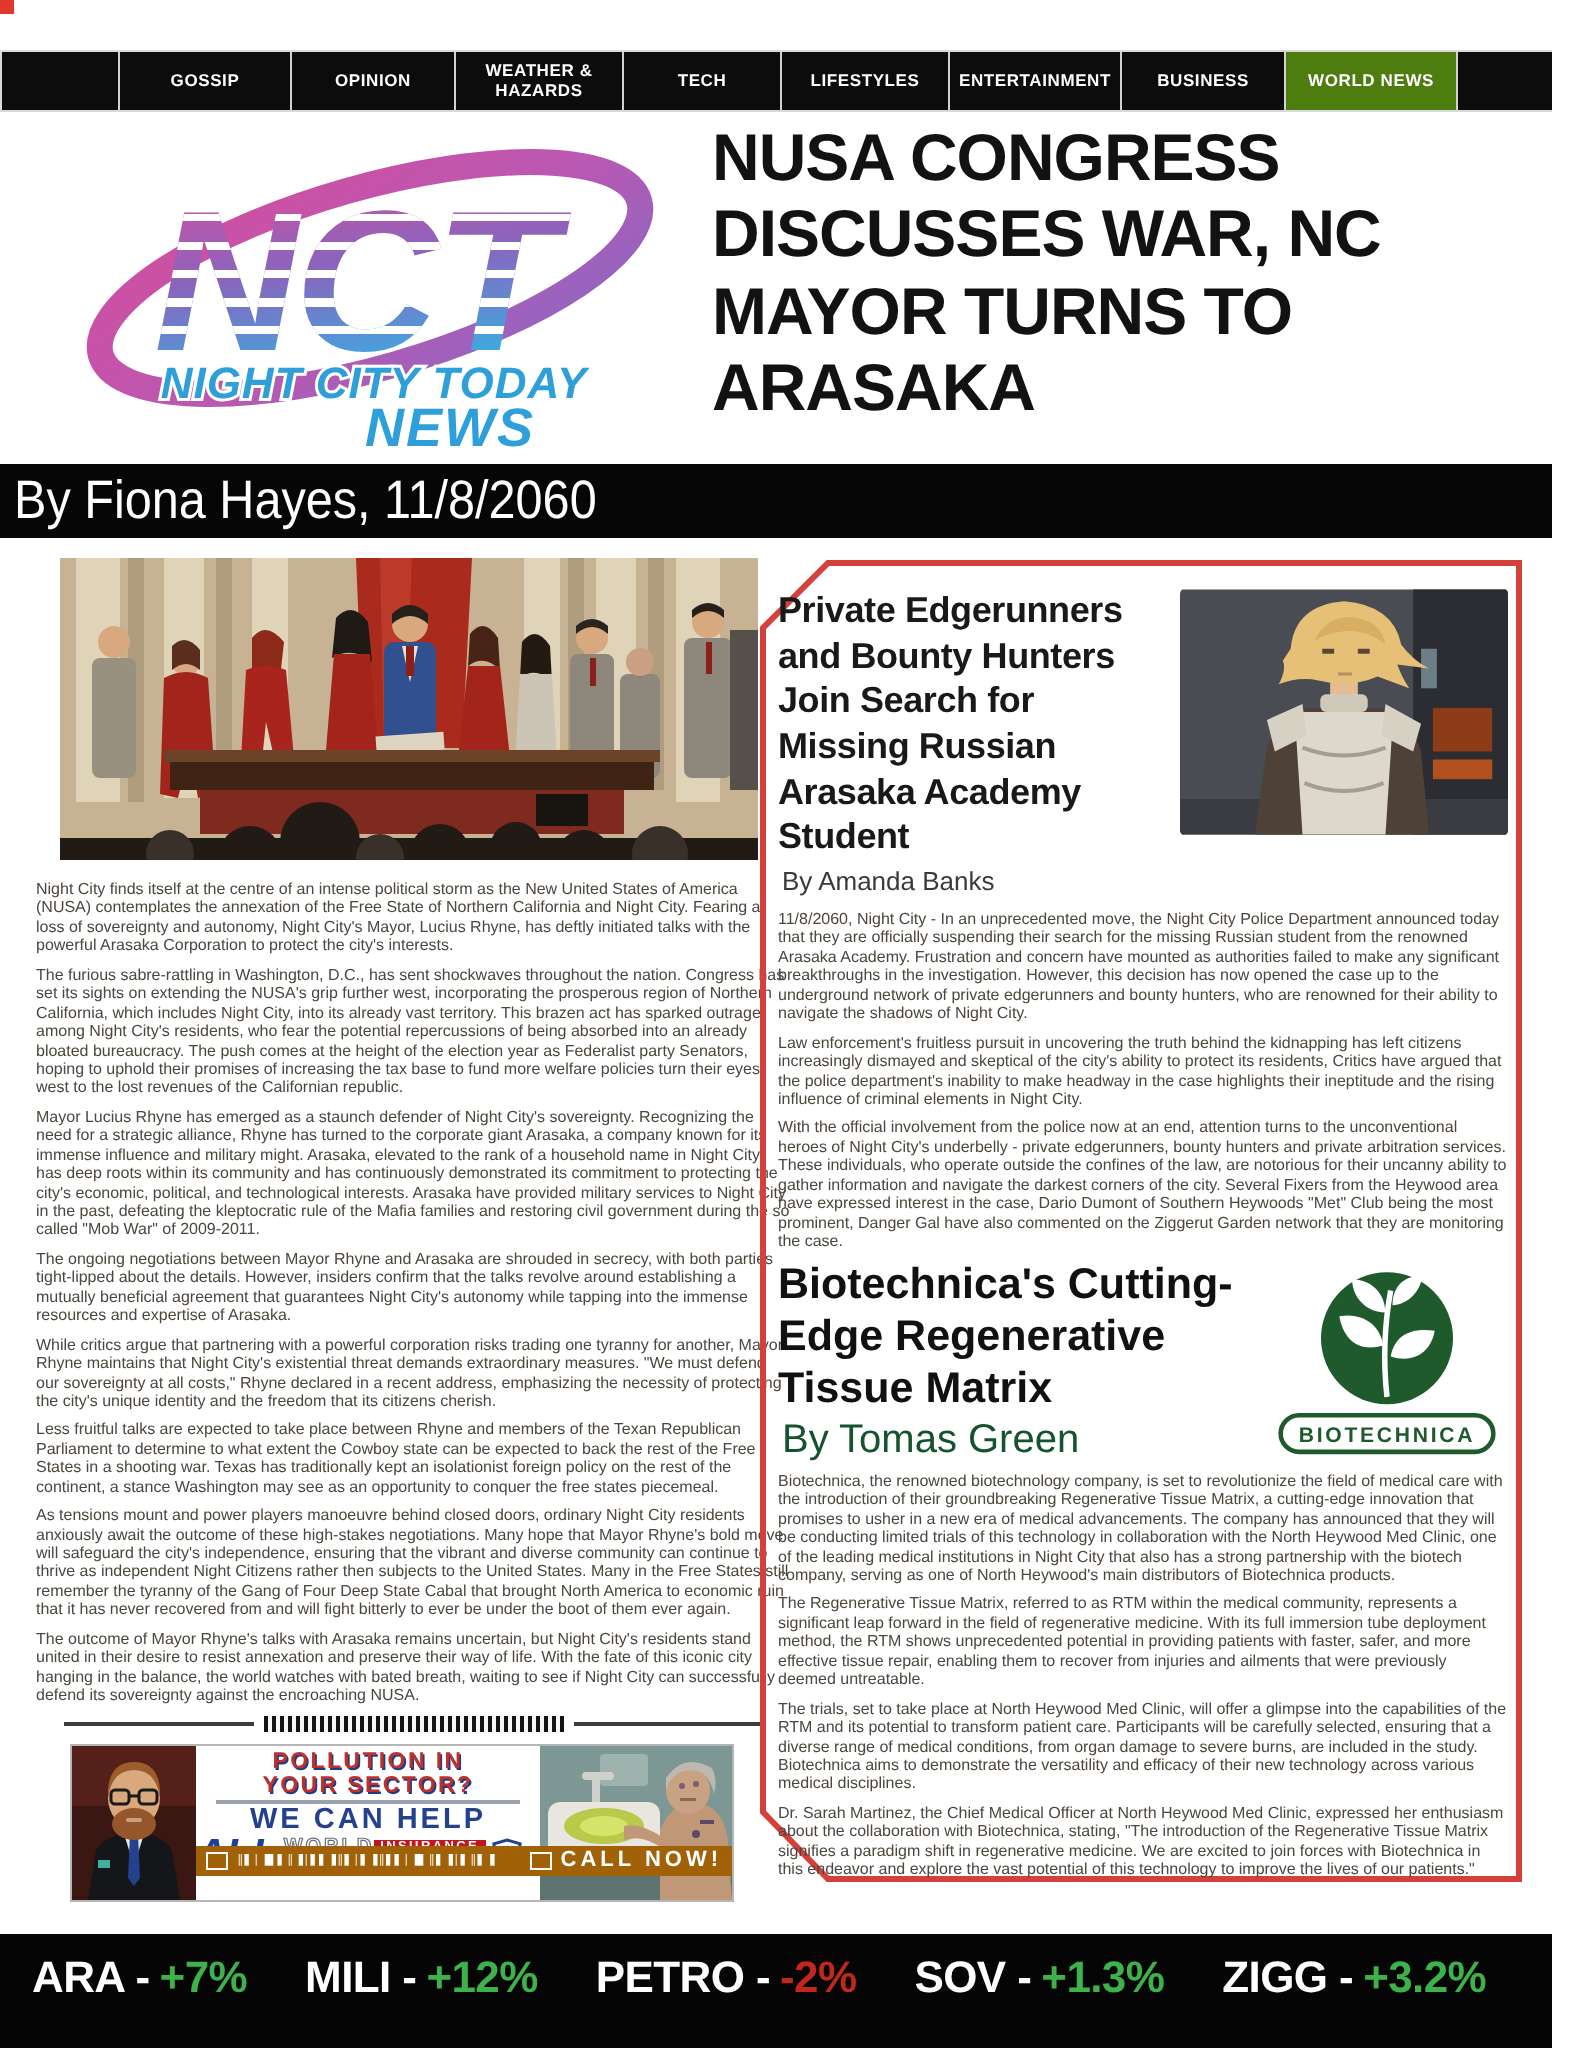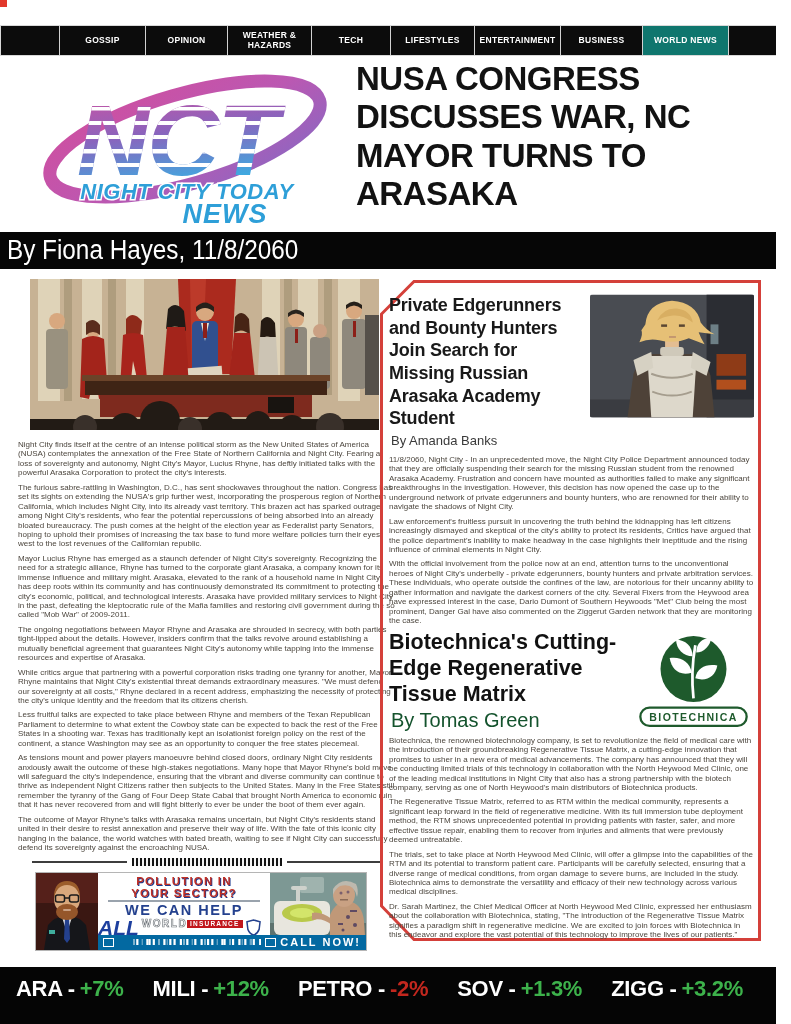--- a/index.html
+++ b/index.html
@@ -8,21 +8,21 @@
 
   .corner-dot { position:absolute; left:0; top:0; width:7px; height:7px; background:#e2382c; }
 
   
   .nav { position:absolute; left:0; top:25px; width:791px; height:31px; background:#0c0c0c;
          display:flex; box-sizing:border-box; border:1px solid #d9d9d9; }
   .nav-seg { border-left:1px solid #d2d2d2; height:100%; display:flex; align-items:center;
              justify-content:center; text-align:center; color:#fff; font-size:8.5px; font-weight:bold;
              letter-spacing:.3px; line-height:1.15; box-sizing:border-box; cursor:pointer; }
   .nav-seg:first-child { border-left:none; }
-  .nav-seg.active { background:#0f766e; }
+  .nav-seg.active { background:#4d7c0f; }
   .nav-fill { flex:1; border-left:1px solid #d2d2d2; }
 
   
   .logo-wrap { position:absolute; left:35px; top:57px; width:300px; height:172px; cursor:pointer; }
   .headline { position:absolute; left:356px; top:60px; width:368px; color:#121212;
               font-size:33px; font-weight:bold; line-height:1.16; letter-spacing:-0.5px; }
 
   .byline-bar { position:absolute; left:0; top:232px; width:791px; height:37px; background:#060606;
                 color:#fff; display:flex; align-items:center; box-sizing:border-box; padding-left:7px; }
   .byline-bar span { font-size:27px; transform:scaleX(.9); transform-origin:left center; white-space:nowrap; }
@@ -45,22 +45,22 @@
            text-shadow:0.8px 0.8px 0 #1d3a8f; }
   .ad-rule { height:2px; background:#9aa3ad; margin:1px 10px; }
   .ad-help { font-size:14.5px; font-weight:800; color:#24418e; letter-spacing:1.5px; line-height:1.1; }
   .ad-brand { display:flex; justify-content:flex-start; align-items:flex-start; gap:3px; margin-top:0px; }
   .ad-all { font-size:21px; font-weight:800; font-style:italic; color:#1d3f9e; line-height:.85; }
   .ad-brand-right { display:flex; flex-direction:row; align-items:flex-start; }
   .ad-world { font-size:10px; font-weight:800; color:#fdfdfd; -webkit-text-stroke:0.6px #6a7076;
               letter-spacing:1.5px; line-height:1; }
   .ad-ins { font-size:6.5px; font-weight:bold; color:#fff; background:#c1161c; padding:0 3px 1px;
             letter-spacing:1.2px; margin-top:1px; }
-  .ad-redbar { position:absolute; left:62px; right:0; bottom:0; height:15px; background:#0369a1;
-               display:flex; align-items:center; padding:0 5px; gap:4px; box-sizing:border-box;text-align:right; }
+  .ad-redbar { position:absolute; left:62px; right:0; bottom:12px; height:15px; background:#a16207;
+               display:flex; align-items:center; padding:0 5px; gap:4px; box-sizing:border-box; }
   .mail-icon { width:9px; height:7px; border:1px solid #fff; flex:none; }
   .garbled { font-size:6px; color:#fff; white-space:nowrap; overflow:hidden; flex:1; }
   .cta { font-size:11px; font-weight:800; color:#fff; letter-spacing:2px; white-space:nowrap; }
 
   
   .right-panel { position:absolute; left:380px; top:280px; width:381px; height:661px; }
   .panel-frame { position:absolute; left:0; top:0; }
   .panel-content { position:absolute; left:9px; top:6px; right:7px; }
   .art-header { display:flex; gap:6px; align-items:flex-start; }
   .art1-title { width:204px; font-size:18px; font-weight:bold; line-height:1.26; color:#191919;

